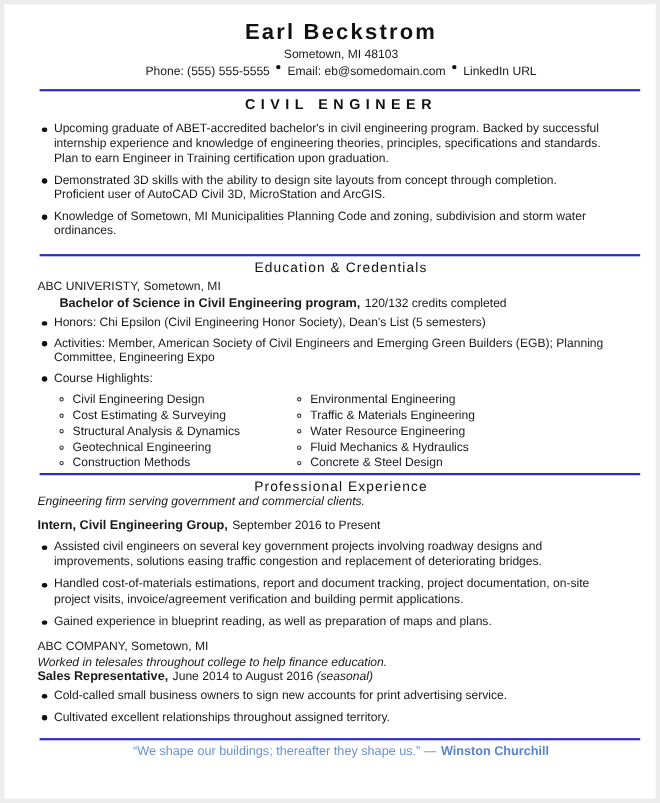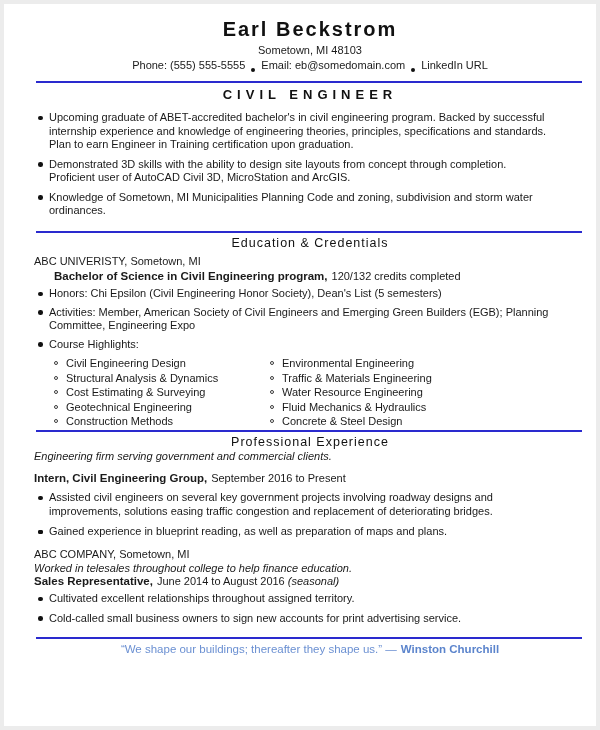--- a/index.html
+++ b/index.html
@@ -19,21 +19,21 @@
   .content { padding: 13px 10px 0 30px; }
 
   
   .name {
     margin: 0; text-align: center;
     font-size: 20px; font-weight: bold; letter-spacing: 2px;
     line-height: 24px; color: #111;
   }
   .loc { text-align: center; font-size: 11px; line-height: 13px; margin-top: 3px; }
   .contact {
-    display: flex; justify-content: center; align-items: flex-end; gap: 6px;
+    display: flex; justify-content: center; align-items: flex-start; gap: 6px;
     font-size: 11px; line-height: 13px; margin-top: 2px;
   }
   .sep-dot { width: 4px; height: 4px; border-radius: 50%; background: #111; display: inline-block; }
 
   
   .rule { height: 2px; background: #2a2ace; margin: 0 4px 0 2px; }
   .rule1 { margin-top: 9px; }
   .rule2 { margin-top: 13px; }
   .rule3 { margin-top: 1px; }
   .rule4 { margin-top: 12px; }
@@ -148,22 +148,22 @@
       </div>
       <div class="li">
         <span class="dot-marker"></span>
         <span class="lbl">Course Highlights:</span>
       </div>
     </div>
 
     <div class="courses">
       <div class="col-left">
         <div class="cli"><span class="circle-marker"></span><span>Civil Engineering Design</span></div>
+        <div class="cli"><span class="circle-marker"></span><span>Cost Estimating &amp; Surveying</span></div>
         <div class="cli"><span class="circle-marker"></span><span>Structural Analysis &amp; Dynamics</span></div>
-        <div class="cli"><span class="circle-marker"></span><span>Cost Estimating &amp; Surveying</span></div>
         <div class="cli"><span class="circle-marker"></span><span>Geotechnical Engineering</span></div>
         <div class="cli"><span class="circle-marker"></span><span>Construction Methods</span></div>
       </div>
       <div class="col-right">
         <div class="cli"><span class="circle-marker"></span><span>Environmental Engineering</span></div>
         <div class="cli"><span class="circle-marker"></span><span>Traffic &amp; Materials Engineering</span></div>
         <div class="cli"><span class="circle-marker"></span><span>Water Resource Engineering</span></div>
         <div class="cli"><span class="circle-marker"></span><span>Fluid Mechanics &amp; Hydraulics</span></div>
         <div class="cli"><span class="circle-marker"></span><span>Concrete &amp; Steel Design</span></div>
       </div>
@@ -176,40 +176,41 @@
     <div class="role-line">
       <span class="bold">Intern, Civil Engineering Group,</span><span>September 2016 to Present</span>
     </div>
     <div class="blist job-list">
       <div class="li">
         <span class="dot-marker"></span>
         <span>Assisted civil engineers on several key government projects involving roadway designs and improvements, solutions easing traffic congestion and replacement of deteriorating bridges.</span>
       </div>
       <div class="li">
         <span class="dot-marker"></span>
+        <span>Handled cost-of-materials estimations, report and document tracking, project documentation, on-site project visits, invoice/agreement verification and building permit applications.</span>
       </div>
       <div class="li">
         <span class="dot-marker"></span>
         <span>Gained experience in blueprint reading, as well as preparation of maps and plans.</span>
       </div>
     </div>
 
     <div class="company">ABC COMPANY, Sometown, MI</div>
     <div class="blurb">Worked in telesales throughout college to help finance education.</div>
     <div class="role-line tight">
       <span class="bold">Sales Representative,</span><span>June 2014 to August 2016</span><span class="note">(seasonal)</span>
     </div>
     <div class="blist job-list2">
       <div class="li">
         <span class="dot-marker"></span>
+        <span>Cold-called small business owners to sign new accounts for print advertising service.</span>
+      </div>
+      <div class="li">
+        <span class="dot-marker"></span>
         <span>Cultivated excellent relationships throughout assigned territory.</span>
-      </div>
-      <div class="li">
-        <span class="dot-marker"></span>
-        <span>Cold-called small business owners to sign new accounts for print advertising service.</span>
       </div>
     </div>
 
     <div class="rule rule4"></div>
     <div class="quote">
       <span>“We shape our buildings; thereafter they shape us.” —</span><span class="author">Winston Churchill</span>
     </div>
 
   </div>
 </div>

